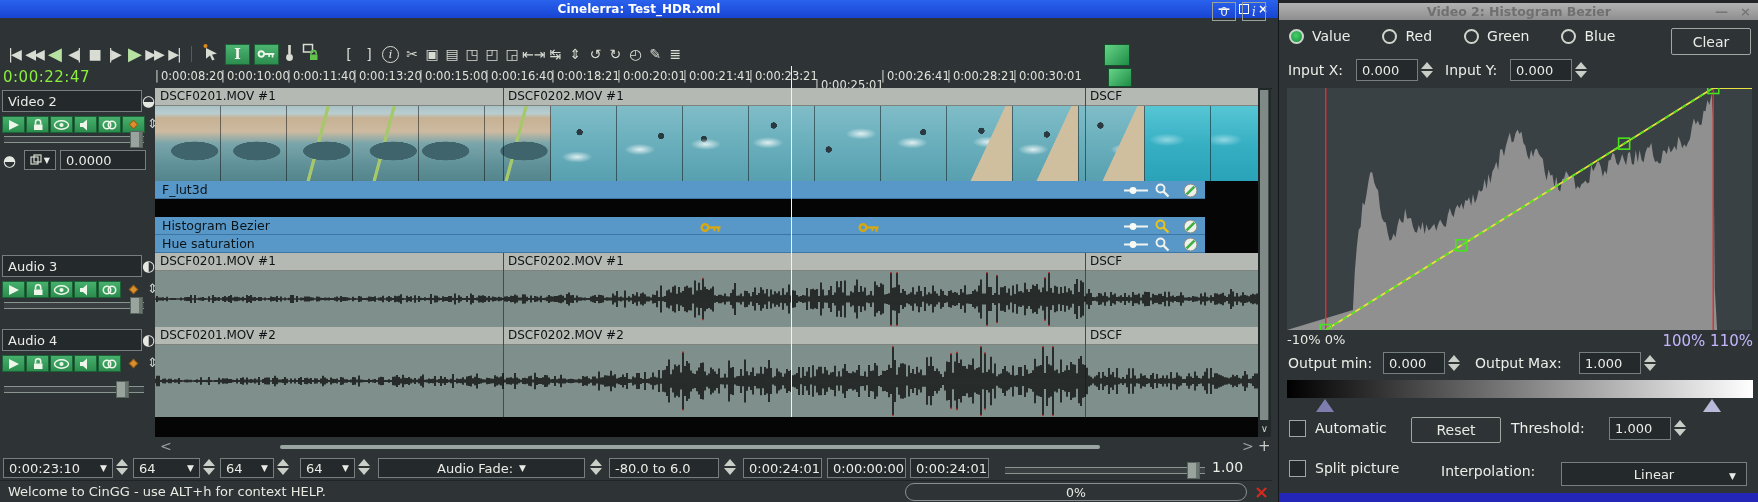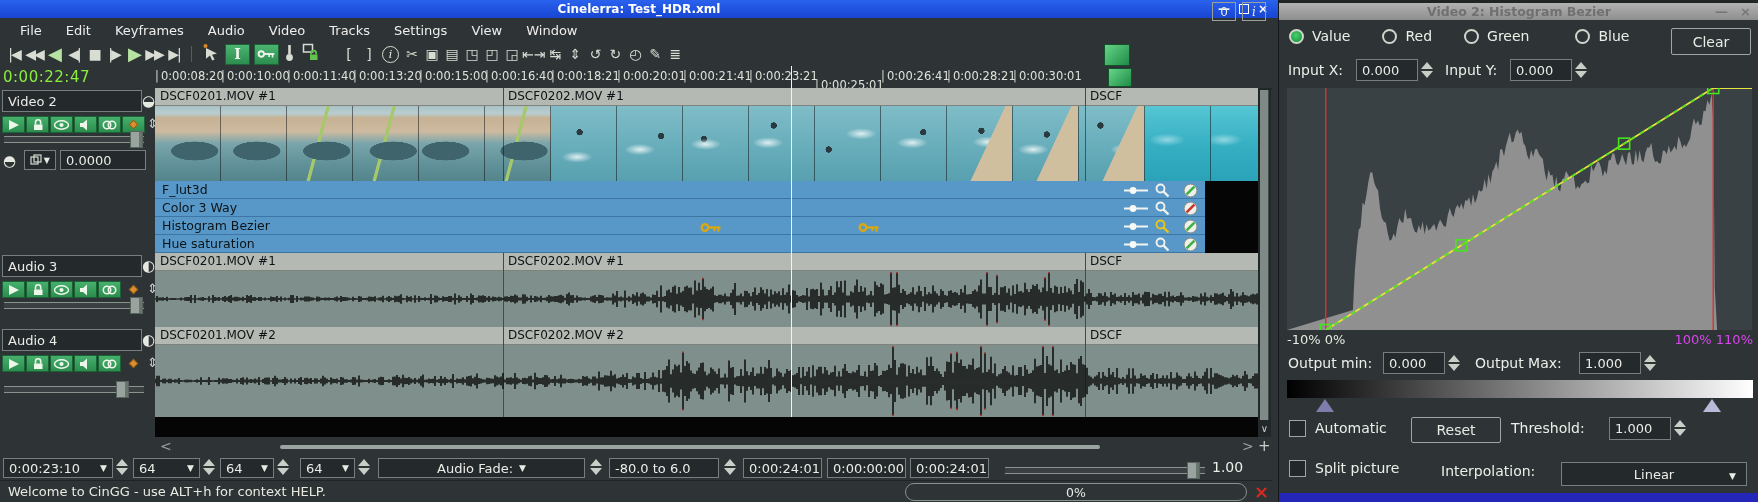--- a/index.html
+++ b/index.html
@@ -94,50 +94,39 @@
   .radio.sel{background:radial-gradient(circle at 45% 40%,#4ad06a,#1e9e46 75%);}
   .rlabel{font-size:14px;color:#eceee8;}
   .hbtn{border:1px solid #a0a6a2;border-radius:2px;background:#2e3436;color:#e8eae4;font-size:14px;
     display:flex;align-items:center;justify-content:center;}
   .hlabel{position:absolute;font-size:14px;color:#eceee8;white-space:nowrap;}
   .chk{position:absolute;width:17px;height:17px;background:#22272a;border:1px solid #a0a6a2;box-sizing:border-box;}
   #gradbar{position:absolute;left:8px;top:380px;width:466px;height:18px;background:linear-gradient(90deg,#000,#fff);}
   .gtri{position:absolute;width:0;height:0;border-left:9px solid transparent;border-right:9px solid transparent;}
   #hist-bottom{position:absolute;left:0;top:493px;width:480px;height:9px;background:#2326b6;}
   #axis-left{position:absolute;left:8px;top:332px;font-size:13px;color:#e8eae2;}
-  #axis-right{position:absolute;right:6px;top:332px;font-size:13px;color:#d946ef;}
+  #axis-right{position:absolute;right:6px;top:332px;font-size:15px;color:#c4b5fd;}
   #interp-combo{position:absolute;left:282px;top:462px;width:186px;height:24px;}
   #interp-combo .car{position:absolute;right:10px;top:8px;font-size:9px;}
 </style>
 </head>
 <body>
 
 <div id="root">
 
   <div id="main">
     <div id="titlebar">
       <span>Cinelerra: Test_HDR.xml</span>
       <span class="win-btns">
         <span>—</span>
         <span class="sq"></span>
         <span>×</span>
       </span>
     </div>
 
-    <div id="menubar">
-        <span class="menu-item">File</span>
-        <span class="menu-item">Edit</span>
-        <span class="menu-item">Keyframes</span>
-        <span class="menu-item">Audio</span>
-        <span class="menu-item">Video</span>
-        <span class="menu-item">Tracks</span>
-        <span class="menu-item">Settings</span>
-        <span class="menu-item">View</span>
-        <span class="menu-item">Window</span>
-      </div>
     <div id="menu-right">
       <span class="mini-btn">0</span>
       <span class="mini-btn it">i</span>
     </div>
 
     <div id="toolbar">
         <span class="t-ic">|◀</span>
         <span class="t-ic">◀◀</span>
         <span class="t-ic accent">◀</span>
         <span class="t-ic">◀|</span>
@@ -392,35 +381,20 @@
             </svg></span>
           <span class="fx-ic" style="left: 1000px;"><svg width="15" height="15" viewBox="0 0 15 15">
               <circle cx="5.5" cy="5.5" r="4" fill="none" stroke="#f0f2ee" stroke-width="1.9"></circle>
               <line x1="8.6" y1="8.6" x2="13.5" y2="13.5" stroke="#f0f2ee" stroke-width="2.3"></line>
             </svg></span>
           <span class="fx-ic" style="left: 1028px;"><svg width="15" height="15" viewBox="0 0 15 15">
               <circle cx="7.5" cy="7.5" r="6.4" fill="#eef0ea" stroke="#8a8f8a"></circle>
               <line x1="3.6" y1="11.4" x2="11.4" y2="3.6" stroke="#3cb044" stroke-width="2.6"></line>
             </svg></span>
         </div>
-        <div class="fx-row" style="top: 111px;">
-          <span class="fx-label">Color 3 Way</span>
-          <span class="fx-ic" style="left: 968px; top: 1px;"><svg width="26" height="13" viewBox="0 0 26 13">
-              <line x1="1" y1="6.5" x2="25" y2="6.5" stroke="#f2f4ef" stroke-width="2"></line>
-              <circle cx="10" cy="6.5" r="3.4" fill="#f8faf5"></circle>
-            </svg></span>
-          <span class="fx-ic" style="left: 1000px;"><svg width="15" height="15" viewBox="0 0 15 15">
-              <circle cx="5.5" cy="5.5" r="4" fill="none" stroke="#f0f2ee" stroke-width="1.9"></circle>
-              <line x1="8.6" y1="8.6" x2="13.5" y2="13.5" stroke="#f0f2ee" stroke-width="2.3"></line>
-            </svg></span>
-          <span class="fx-ic" style="left: 1028px;"><svg width="15" height="15" viewBox="0 0 15 15">
-              <circle cx="7.5" cy="7.5" r="6.4" fill="#eef0ea" stroke="#8a8f8a"></circle>
-              <line x1="3.6" y1="11.4" x2="11.4" y2="3.6" stroke="#cc3430" stroke-width="2.6"></line>
-            </svg></span>
-        </div>
         <div class="fx-row" style="top: 129px;">
           <span class="fx-label">Histogram Bezier</span>
           <span class="fx-ic" style="left: 968px; top: 1px;"><svg width="26" height="13" viewBox="0 0 26 13">
               <line x1="1" y1="6.5" x2="25" y2="6.5" stroke="#f2f4ef" stroke-width="2"></line>
               <circle cx="10" cy="6.5" r="3.4" fill="#f8faf5"></circle>
             </svg></span>
           <span class="fx-ic" style="left: 1000px;"><svg width="15" height="15" viewBox="0 0 15 15">
               <circle cx="5.5" cy="5.5" r="4" fill="none" stroke="#e8c41a" stroke-width="1.9"></circle>
               <line x1="8.6" y1="8.6" x2="13.5" y2="13.5" stroke="#e8c41a" stroke-width="2.3"></line>
             </svg></span>
@@ -576,21 +550,21 @@
 
     <div id="radio-row" style="position: absolute; left: 10px; top: 28px; display: flex; align-items: center; gap: 10px;">
         <span style="display: flex; align-items: center; gap: 8px; margin-right: 22px;">
           <span class="radio sel"></span>
           <span class="rlabel">Value</span>
         </span>
         <span style="display: flex; align-items: center; gap: 8px; margin-right: 22px;">
           <span class="radio"></span>
           <span class="rlabel">Red</span>
         </span>
-        <span style="display: flex; align-items: center; gap: 8px; margin-right: 36px;">
+        <span style="display: flex; align-items: center; gap: 8px; margin-right: 22px;">
           <span class="radio"></span>
           <span class="rlabel">Green</span>
         </span>
         <span style="display: flex; align-items: center; gap: 8px; margin-right: 0px;">
           <span class="radio"></span>
           <span class="rlabel">Blue</span>
         </span>
       </div>
     <div class="hbtn abs" style="left:392px;top:28px;width:78px;height:25px;">
       <span>Clear</span>

